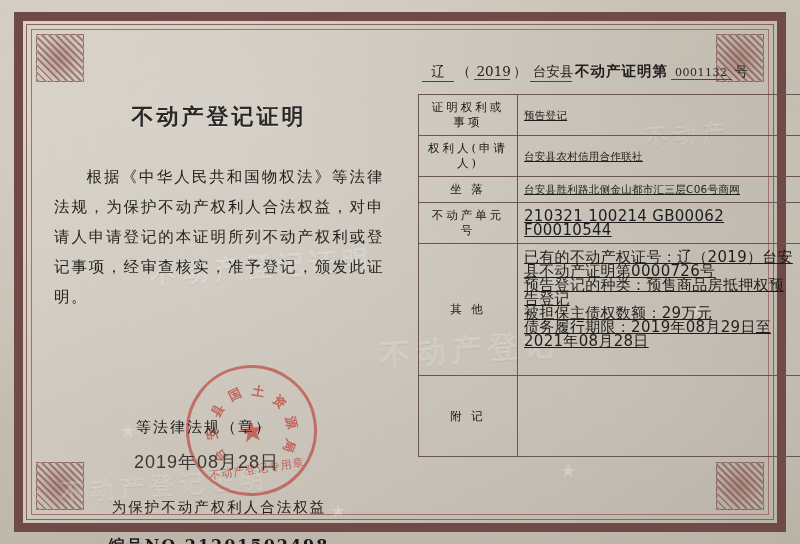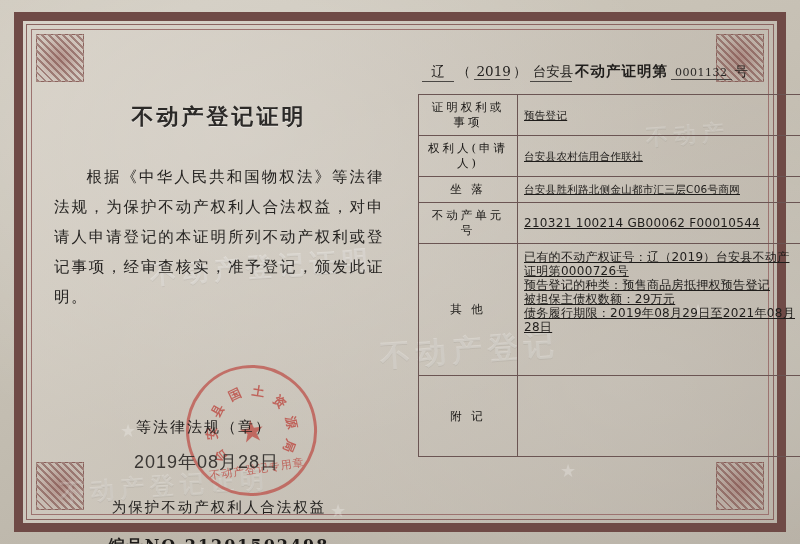--- a/index.html
+++ b/index.html
@@ -155,21 +155,21 @@
     font-size:10.5px;color:#1f1d1b;
     vertical-align:middle;
     line-height:15px;
   }
   .tbl td.k{
     width:86px;text-align:center;letter-spacing:3px;
     font-family:"DejaVu Serif","Liberation Serif",serif;
     font-size:11.5px;color:#1b1917;
   }
   .tbl td.v{letter-spacing:0.3px;text-decoration:underline;}
-  .tbl td.v.small{font-size:12px;line-height:14px;}
+  .tbl td.v.small{font-size:15px;line-height:14px;}
   .tbl td.tall{height:120px;vertical-align:top;padding-top:6px;}
   .tbl td.tall2{height:70px;}
   .spread{letter-spacing:6px;}
 </style>
 </head>
 <body>
 
 <div id="cert">
 
   <div class="frame-outer"></div>

